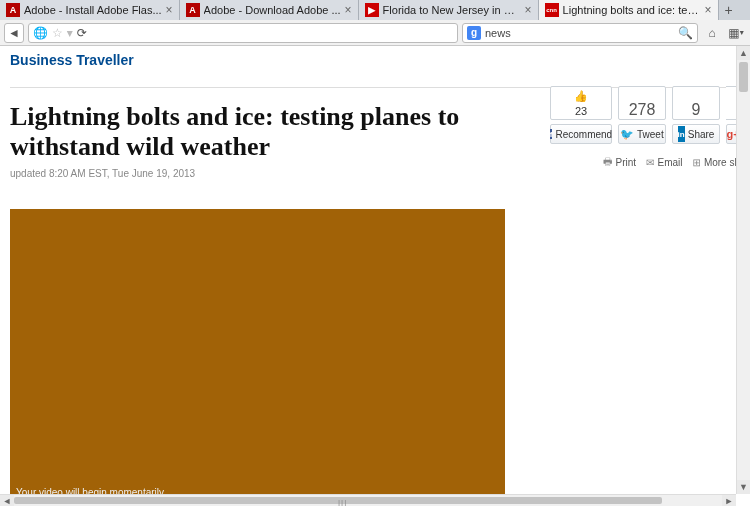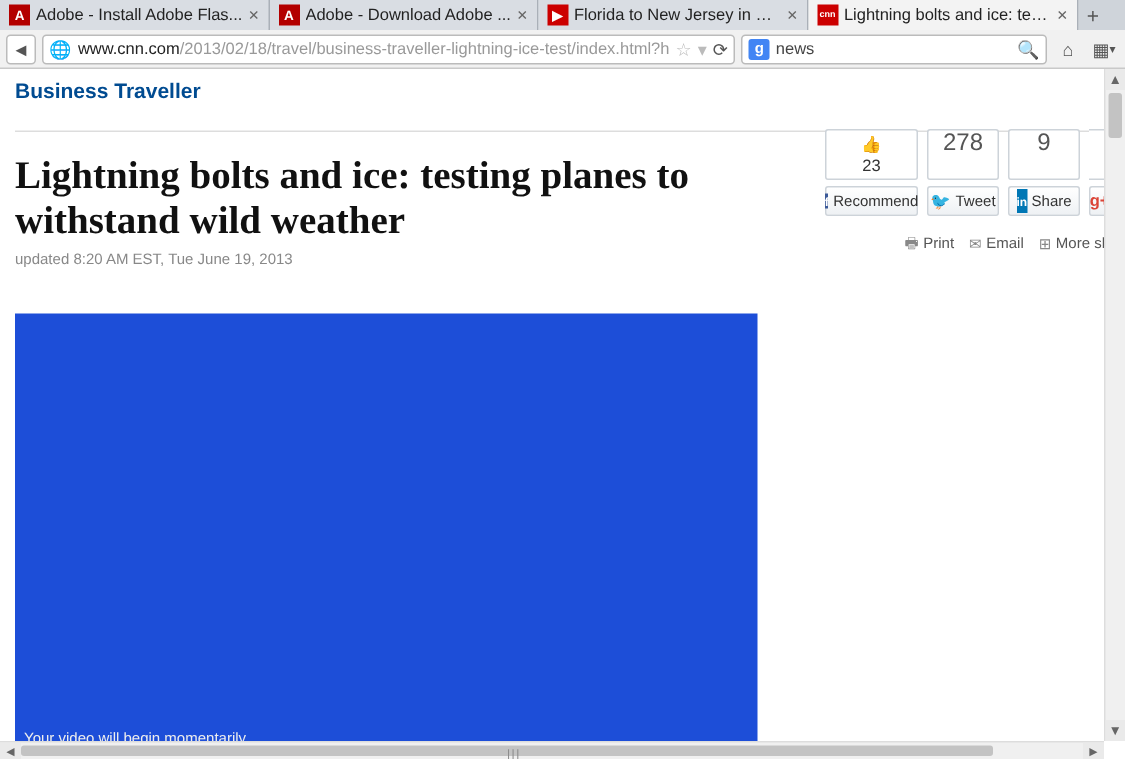--- a/index.html
+++ b/index.html
@@ -57,35 +57,35 @@
 .brand-logo .bold { font-weight: 700; }
 .brand-icons { color: #999; font-size: 11px; margin-right: 4px; }
 
 .headline { font-family: Georgia, 'Times New Roman', serif; font-size: 26px; font-weight: bold; color: #111; line-height: 1.15; margin-top: 14px; max-width: 470px; }
 .timestamp { font-size: 10px; color: #888; margin-top: 6px; }
 
 .share-col { position: absolute; right: -4px; top: 40px; display: flex; flex-direction: column; align-items: flex-end; gap: 4px; }
 .share-row1 { display: flex; gap: 6px; }
 .share-box { border: 1px solid #cdd3d9; border-radius: 2px; background: #fff; display: flex; flex-direction: column; align-items: center; justify-content: center; font-size: 11px; color: #333; }
 .like-box { width: 62px; height: 34px; display: flex; align-items: center; justify-content: center; gap: 2px; }
-.count-box { width: 48px; height: 34px; font-size: 16px; color: #555; display: flex; align-items: center; justify-content: flex-start; }
+.count-box { width: 48px; height: 34px; font-size: 16px; color: #555; display: flex; align-items: center; justify-content: flex-end; }
 .gplus-stub { width: 14px; height: 34px; border: 1px solid #cdd3d9; border-left: none; border-radius: 0 2px 2px 0; background: #fff; display: flex; align-items: center; justify-content: center; }
 .share-row2 { display: flex; gap: 6px; }
 .share-btn { height: 20px; border: 1px solid #cdd3d9; border-radius: 2px; background: linear-gradient(#fff,#eef1f4); display: flex; align-items: center; justify-content: center; gap: 3px; font-size: 10px; color: #333; padding: 0 6px; }
 .fb-ico { width: 10px; height: 10px; background: #3b5998; color: #fff; font-size: 8px; font-weight: bold; display: flex; align-items: center; justify-content: center; }
 .tw-ico { color: #1da1f2; font-size: 11px; }
 .li-ico { width: 12px; height: 16px; background: #0077b5; color: #fff; font-size: 8px; font-weight: bold; display: flex; align-items: center; justify-content: center; }
 .gp-ico { color: #db4437; font-size: 11px; font-weight: bold; }
 .thumb-ico { color: #3b5998; font-size: 11px; }
 
 .util-row { position: absolute; right: -4px; top: 108px; display: flex; gap: 10px; font-size: 10px; color: #555; }
 .util-item { display: flex; align-items: center; gap: 3px; cursor: pointer; }
 .util-ico { color: #888; font-size: 10px; }
 
-.video-box { margin-top: 30px; width: 495px; height: 293px; background: #1d4ed8; position: relative; }
+.video-box { margin-top: 30px; width: 495px; height: 293px; background: #a16207; position: relative; }
 .video-status { position: absolute; left: 6px; bottom: 4px; color: #eee; font-size: 10px; font-family: Arial, sans-serif; }
 </style>
 </head>
 <body>
 
 <div class="tabstrip">
   <div class="tab">
     <span class="favicon" style="background:#b30000">A</span>
     <span class="label">Adobe - Install Adobe Flas...</span>
     <span class="close">×</span>
@@ -107,23 +107,20 @@
   </div>
   <div class="newtab">+</div>
 </div>
 
 <div class="navbar">
   <div class="nav-btn">
     <span>◄</span>
   </div>
   <div class="urlbox">
     <span class="globe">🌐</span>
-    <span class="urltext">
-      <span class="host">www.cnn.com</span><span>/2013/02/18/travel/business-traveller-lightning-ice-test/index.html?h</span>
-    </span>
     <span class="star">☆</span>
     <span class="sep">▾</span>
     <span class="reload">⟳</span>
   </div>
   <div class="searchbox">
     <span class="engine">g</span>
     <span class="q">news</span>
     <span class="mag">🔍</span>
   </div>
   <div class="chrome-btn">

